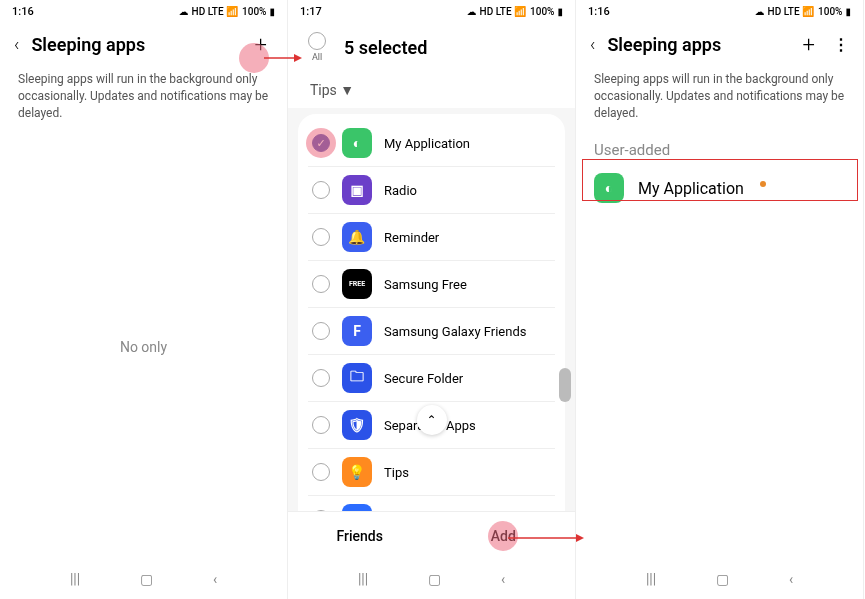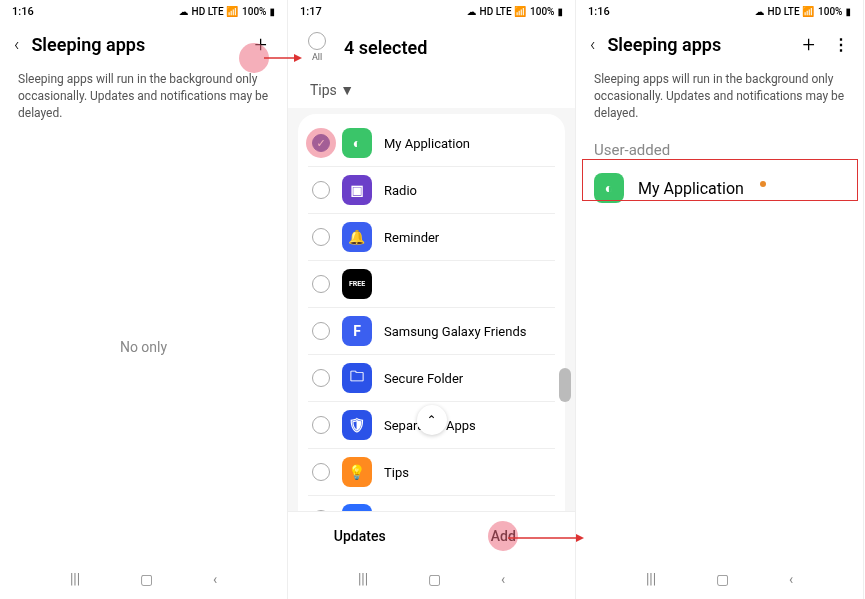--- a/index.html
+++ b/index.html
@@ -67,21 +67,21 @@
 <div class="phone">
   <div class="status-bar">
     <span>1:17</span>
     <span class="status-right">☁ <span>HD LTE</span> 📶 <span>100%</span> ▮</span>
   </div>
   <div class="header">
     <div class="all-area">
       <div class="radio"></div>
       <div class="all-label">All</div>
     </div>
-    <span class="title">4 selected</span>
+    <span class="title">5 selected</span>
   </div>
   <div class="sort"><span>Tips</span> ▼</div>
   <div class="list-area">
     <div class="list-card" id="app-list-card">
         <div class="app-row">
           <div style="position: relative;">
             <div class="highlight-circle" style="top: -6px; left: -6px;"></div>
             <div class="radio checked">✓</div>
           </div>
           <div class="app-icon" style="background: rgb(58, 197, 105); font-size: 14px;">◐</div>
@@ -99,20 +99,21 @@
             <div class="radio"></div>
           </div>
           <div class="app-icon" style="background: rgb(59, 95, 240); font-size: 14px;">🔔</div>
           <span class="app-name">Reminder</span>
         </div>
         <div class="app-row">
           <div style="position: relative;">
             <div class="radio"></div>
           </div>
           <div class="app-icon" style="background: #000000; font-size: 7px;">FREE</div>
+          <span class="app-name">Samsung Free</span>
         </div>
         <div class="app-row">
           <div style="position: relative;">
             <div class="radio"></div>
           </div>
           <div class="app-icon" style="background: rgb(59, 95, 240); font-size: 14px;">F</div>
           <span class="app-name">Samsung Galaxy Friends</span>
         </div>
         <div class="app-row">
           <div style="position: relative;">
@@ -139,21 +140,21 @@
           <div style="position: relative;">
             <div class="radio"></div>
           </div>
           <div class="app-icon" style="background: rgb(43, 108, 255); font-size: 14px;">🎤</div>
         </div>
       </div>
     <div class="scroll-pill"></div>
     <div class="fab">⌃</div>
   </div>
   <div class="action-bar">
-    <div class="action-btn">Updates</div>
+    <div class="action-btn">Friends</div>
     <div class="action-btn">
       <span>Add</span>
       <div class="highlight-circle" style="top:50%;left:50%;transform:translate(-50%,-50%)"></div>
     </div>
   </div>
   <div class="nav-bar">
     <span class="nav-icon">|||</span>
     <span class="nav-icon">▢</span>
     <span class="nav-icon">‹</span>
   </div>

